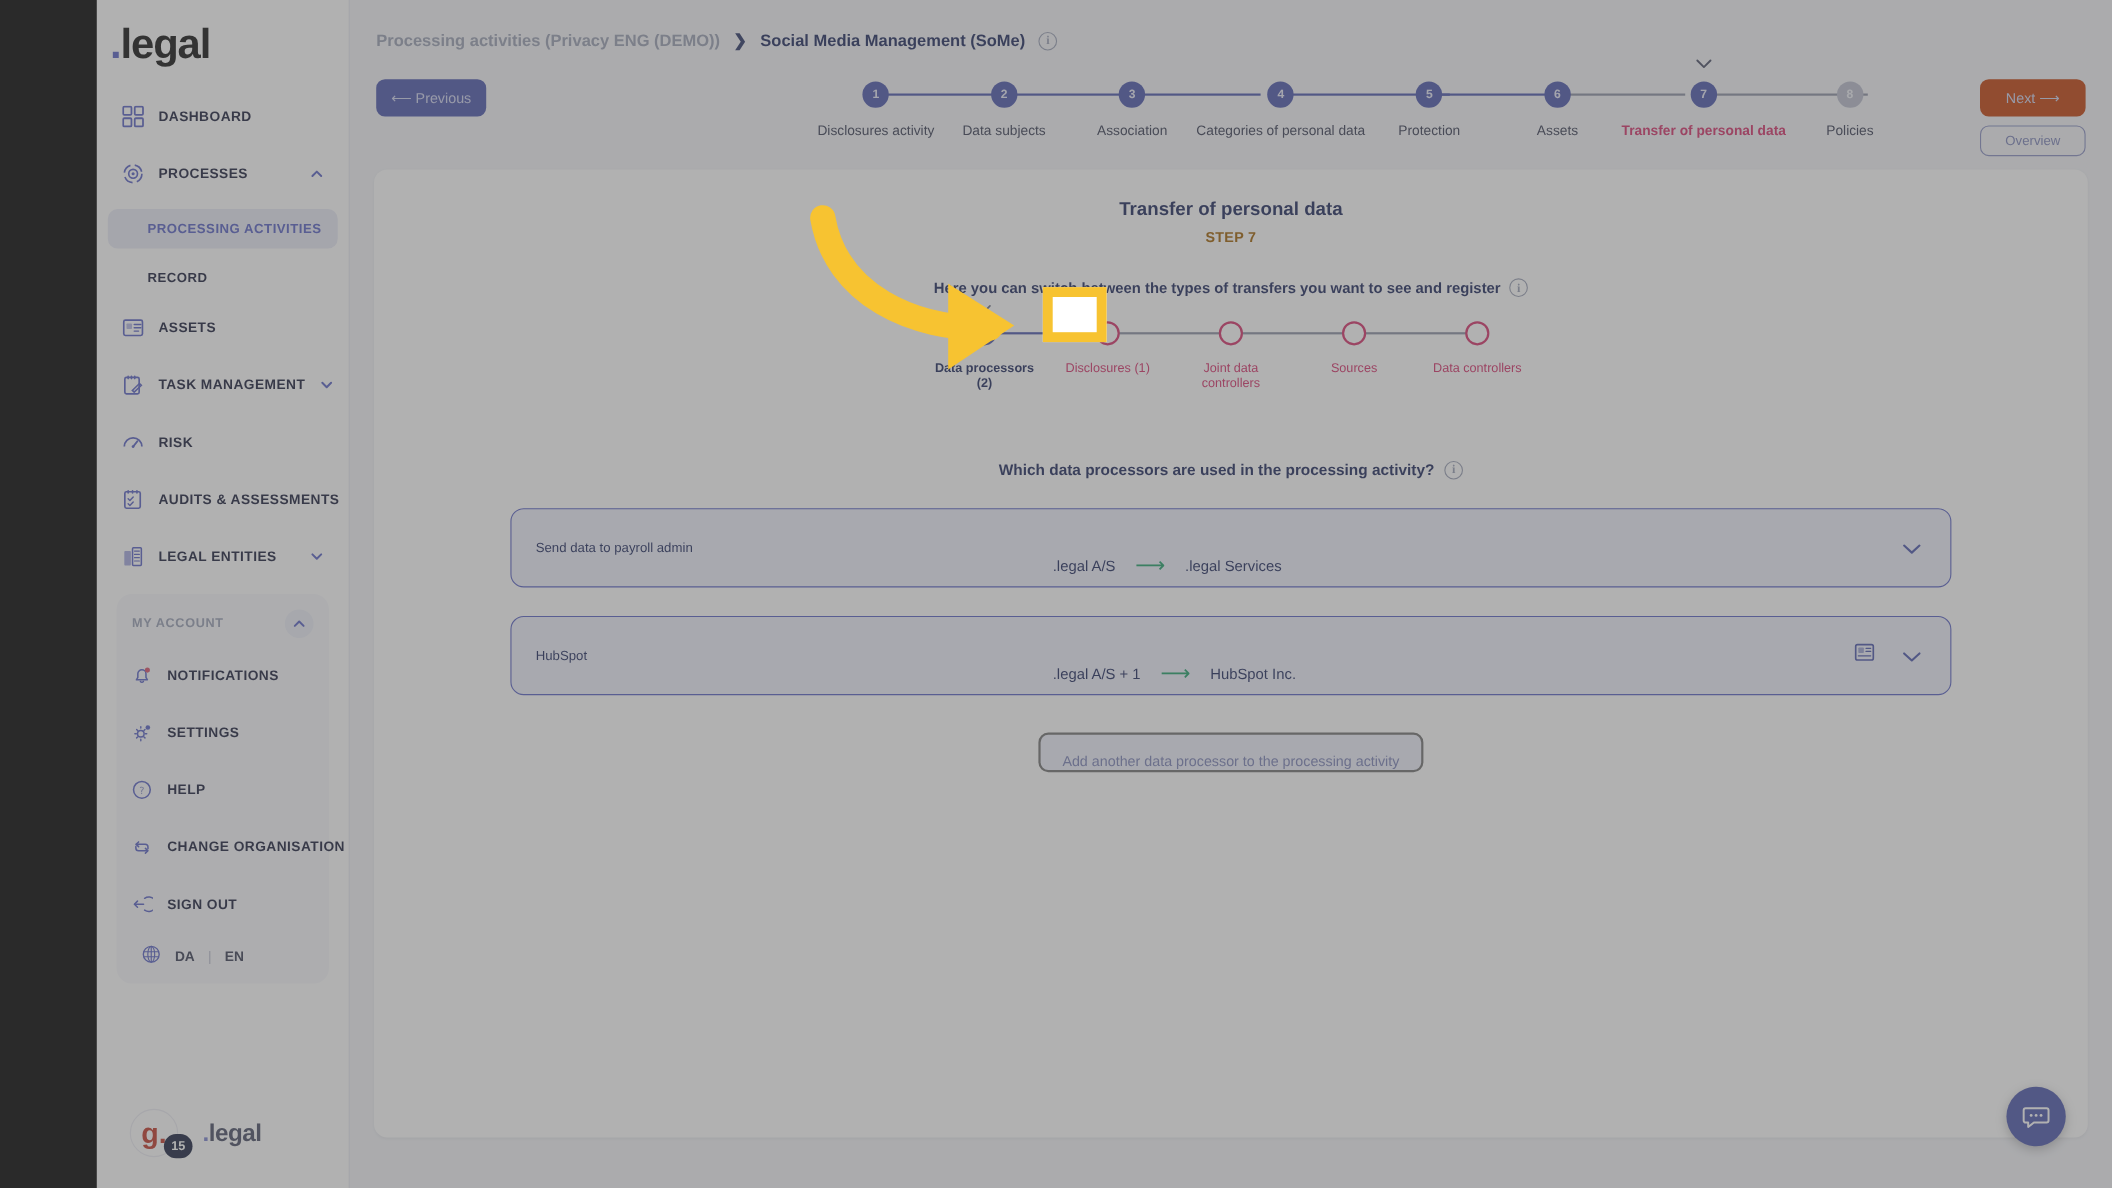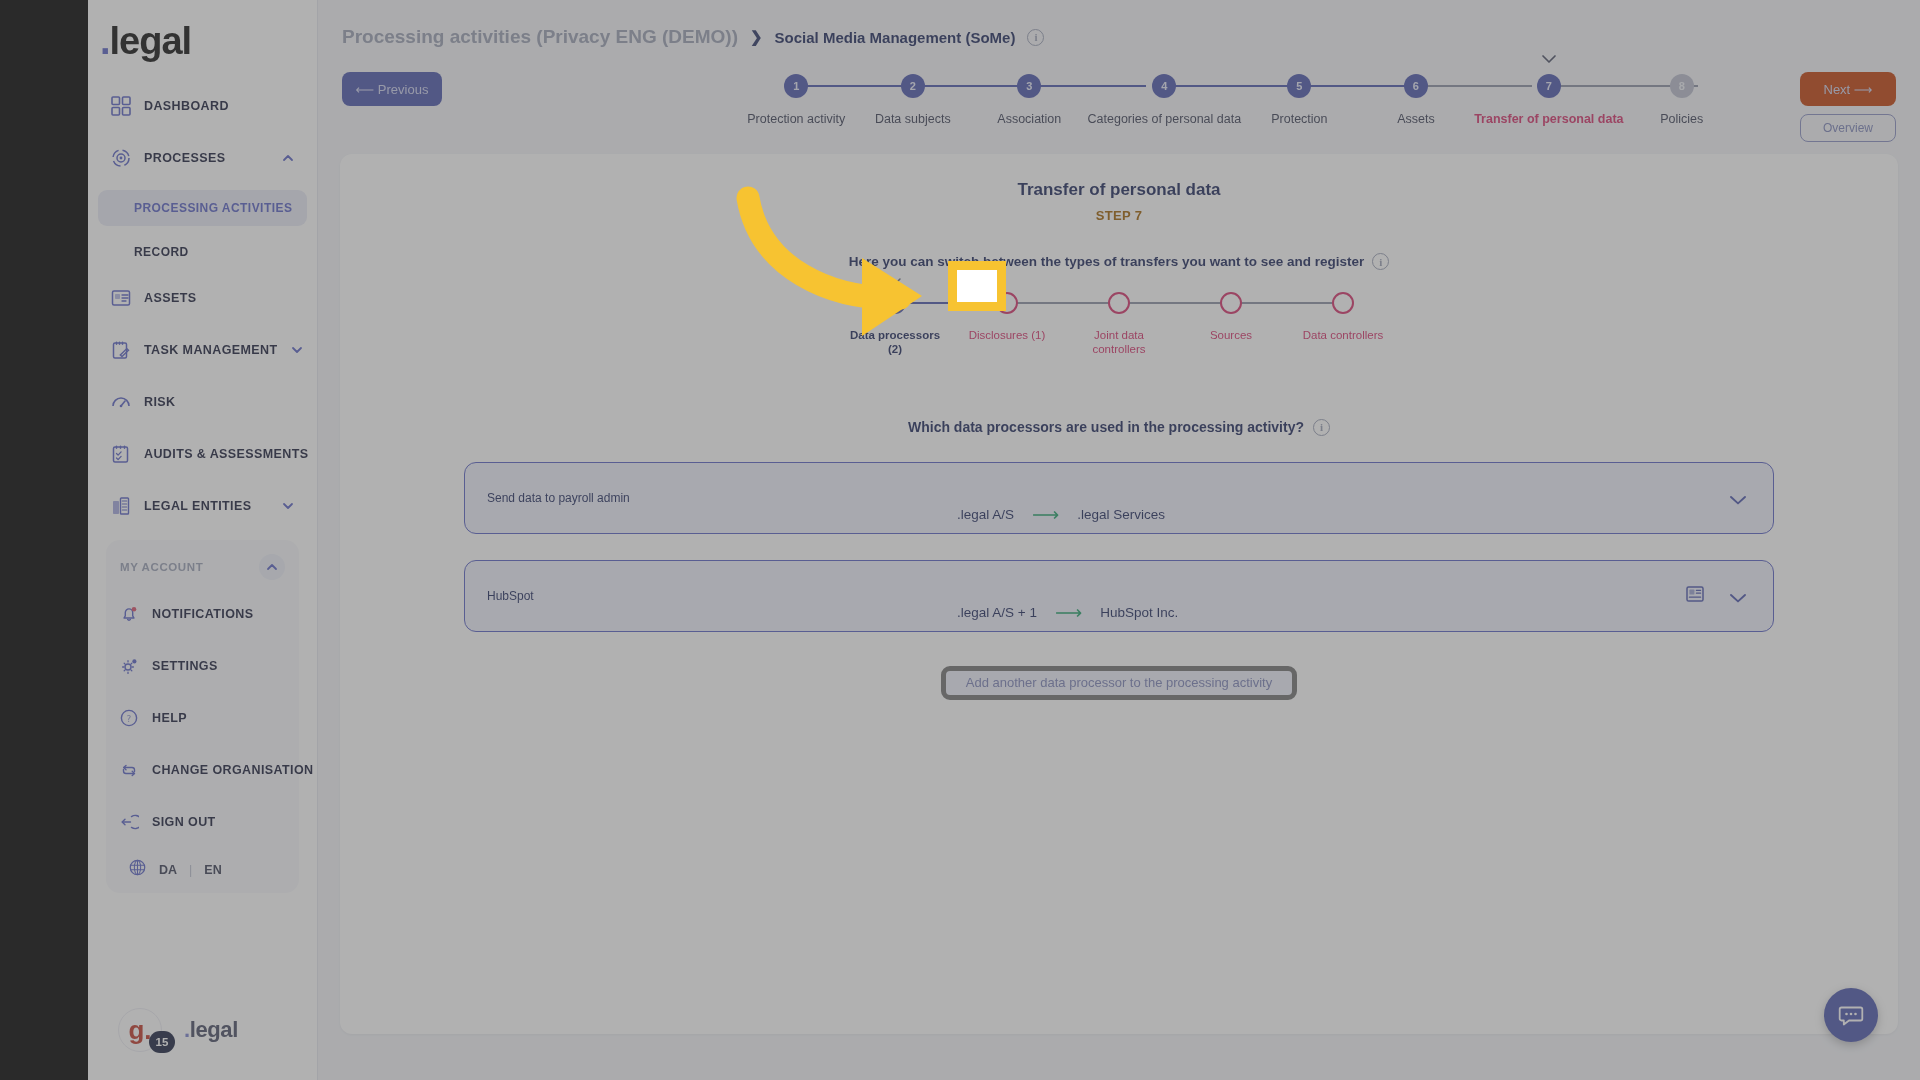--- a/index.html
+++ b/index.html
@@ -160,21 +160,21 @@
     position: absolute;
     left: 230px; top: 0;
     right: 0; bottom: 0;
     background: #f3f4f8;
   }
   .breadcrumb {
     display: flex; align-items: center; gap: 12px;
     padding: 22px 0 0 24px;
     height: 52px;
   }
-  .bc-muted { font-size: 19px; color: #9ba1b4; font-weight: 600; }
+  .bc-muted { font-size: 15px; color: #9ba1b4; font-weight: 600; }
   .bc-sep { color: #2b3566; font-size: 15px; font-weight: 700; }
   .bc-active { font-size: 15px; color: #1f2a5e; font-weight: 700; }
   .info-i {
     width: 17px; height: 17px; border-radius: 50%;
     border: 1.4px solid #9aa0b5;
     color: #9aa0b5;
     font-size: 11px; font-weight: 700;
     display:inline-flex; align-items:center; justify-content:center;
     font-family: "Liberation Serif", serif;
     flex: 0 0 17px;
@@ -385,24 +385,24 @@
   .proc-right {
     margin-left: auto;
     display: flex; align-items: center; gap: 24px;
     padding-right: 26px;
   }
   .row-chev { width: 18px; height: 12px; cursor: pointer; }
 
   .add-btn {
     display: block;
     margin: 34px auto 0 auto;
-    height: 34px;
-    padding: 4px 20px;
+    height: 24px;
+    padding: 16px 20px;
     background: #eef0fb;
-    border: 5px solid #737373;
+    border: 2px solid #737373;
     border-radius: 9px;
     color: #7d84b8;
     font-size: 13px;
     cursor: pointer;
     font-family: "Liberation Sans", sans-serif;
   }
 
   
   .chat-fab {
     position: absolute;
@@ -656,21 +656,21 @@
 
       <div class="wizard">
         <button class="btn-prev">⟵ Previous</button>
         <button class="btn-next">Next ⟶</button>
         <button class="btn-overview">Overview</button>
 
         <div class="steps">
           <div class="step">
             <div class="connector"></div>
             <div class="circle">1</div>
-            <div class="label">Protection activity</div>
+            <div class="label">Disclosures activity</div>
           </div>
           <div class="step">
             <div class="connector"></div>
             <div class="circle">2</div>
             <div class="label">Data subjects</div>
           </div>
           <div class="step">
             <div class="connector"></div>
             <div class="circle">3</div>
             <div class="label">Association</div>

